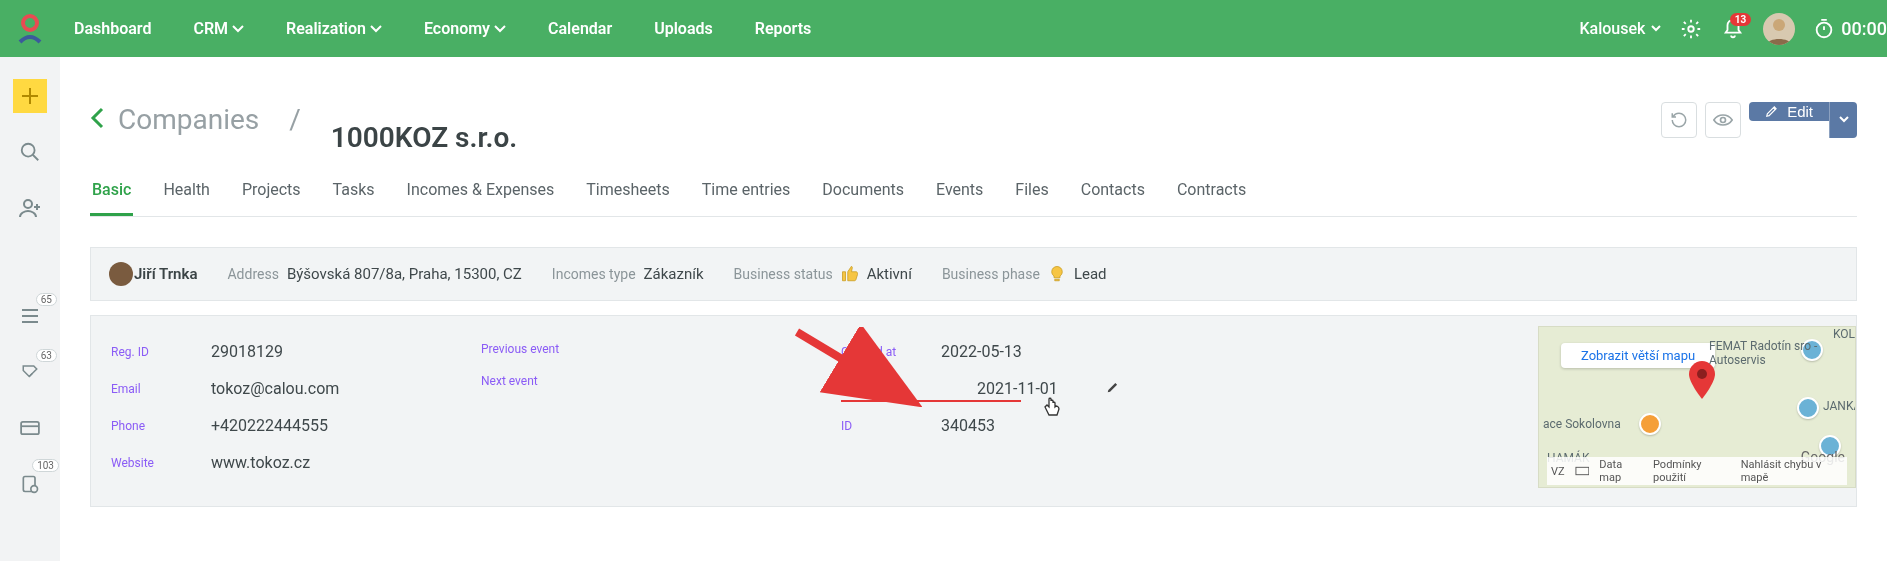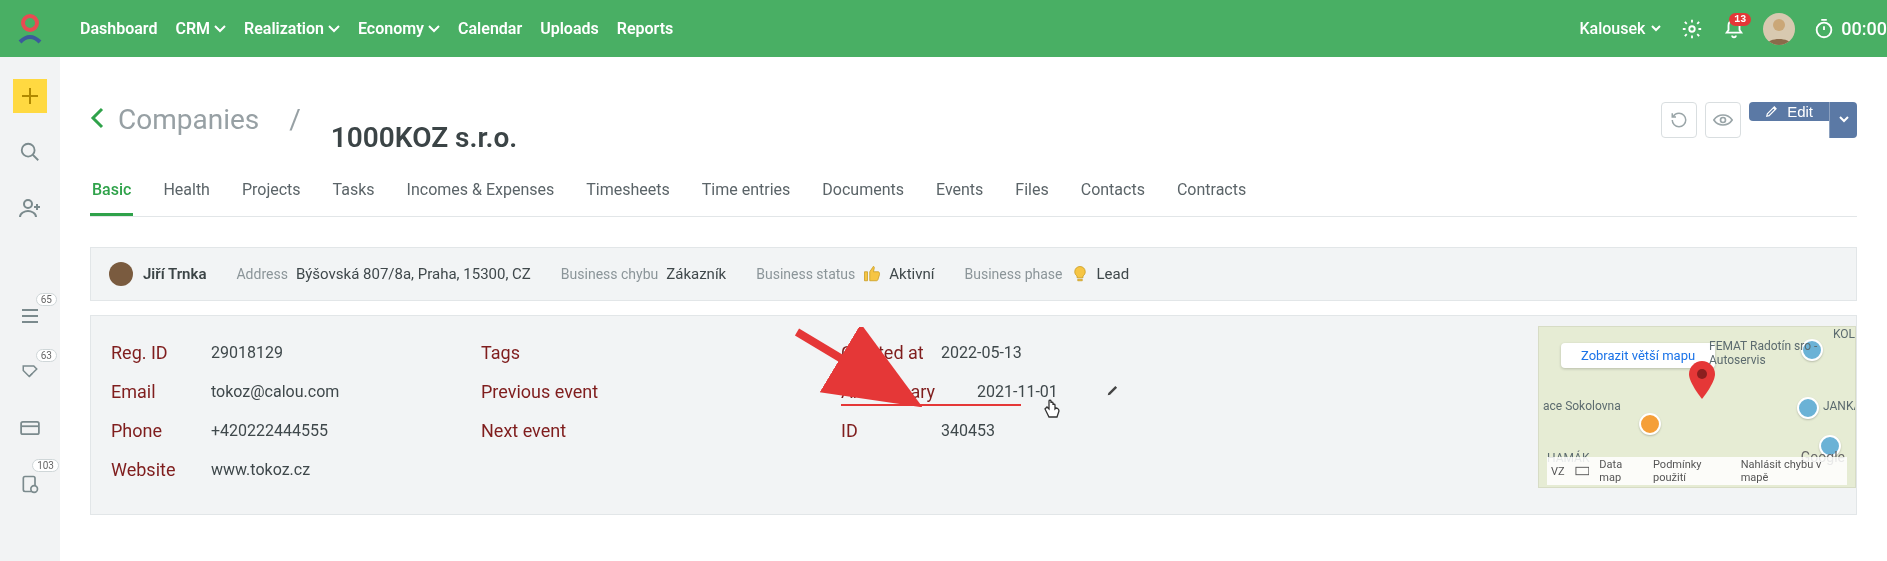--- a/index.html
+++ b/index.html
@@ -25,38 +25,38 @@
   }
   .logo {
     width: 60px;
     display: flex;
     align-items: center;
     justify-content: center;
   }
   .topnav {
     display: flex;
     align-items: flex-end;
-    gap: 18px;
-    margin-left: 20px;
+    gap: 42px;
+    margin-left: 14px;
   }
   .topnav-item {
     font-weight: 600;
     display: flex;
     align-items: center;
     gap: 4px;
     cursor: pointer;
   }
   .chev-down-svg { width: 12px; height: 8px; }
   .top-right {
     margin-left: auto;
     display: flex;
     align-items: center;
     gap: 18px;
   }
-  .top-icon { width: 24px; height: 24px; display: flex; align-items: center; justify-content: flex-end; cursor: pointer; position: relative; font-family: Liberation Mono, monospace; }
+  .top-icon { width: 24px; height: 24px; display: flex; align-items: center; justify-content: center; cursor: pointer; position: relative; }
   .avatar {
     width: 32px; height: 32px; border-radius: 50%;
     background: #d8c9b0;
     overflow: hidden;
   }
   .badge {
     position: absolute;
     top: -4px; right: -6px;
     background: #e53737;
     color: #fff;
@@ -154,38 +154,38 @@
   .info-strip, .detail-panel {
     background:#f2f4f5;
     border-radius:0;
     border:1px solid #e2e6e8;
   }
   .info-strip {
     display:flex; align-items:center; gap:30px;
     padding:14px 18px;
     font-size:15px;
   }
-  .owner { display:flex; align-items:center; gap:10px; font-weight:600; color:#3b4446; }
+  .owner { display:flex; align-items:center; gap:1px; font-weight:600; color:#3b4446; }
   .owner-av { width:24px; height:24px; border-radius:50%; background:#7a5b3f; }
   .field { display:flex; align-items:center; gap:8px; }
   .field-label { color:#8b9599; font-size:14px; }
   .field-val { color:#3f484b; }
   .thumb-ic, .bulb-ic { width:18px; height:18px; }
   .detail-panel {
     margin-top:14px;
     padding:26px 20px 34px 20px;
     display:flex;
     position:relative;
   }
   .col { flex:1; display:flex; flex-direction:column; gap:18px; }
   .col1 { flex: 0 0 370px; }
   .col2 { flex: 0 0 360px; }
   .col3 { flex: 0 0 360px; }
   .row { display:flex; align-items:center; }
-  .row .lbl { width:100px; color:#7f1d1d; font-size:18px; }
+  .row .lbl { width:100px; color:#8b5cf6; font-size:12px; }
   .row .val { color:#3f484b; font-size:16px; }
   .anniv-row { position:relative;gap:36px; }
   .anniv-underline {
     position:absolute; left:0; width:180px; height:2px; background:#e53737; bottom:-4px;
   }
   .pencil-mini { margin-left:12px; color:#444; cursor:pointer; }
   .cursor-hand {
     position:absolute; left:202px; top:18px; width:18px; height:18px;
   }
 
@@ -411,21 +411,21 @@
   <div class="info-strip">
     <div class="owner">
       <div class="owner-av"></div>
       <span>Jiří Trnka</span>
     </div>
     <div class="field">
       <span class="field-label">Address</span>
       <span class="field-val">Býšovská 807/8a, Praha, 15300, CZ</span>
     </div>
     <div class="field">
-      <span class="field-label">Business chybu</span>
+      <span class="field-label">Incomes type</span>
       <span class="field-val">Zákazník</span>
     </div>
     <div class="field">
       <span class="field-label">Business status</span>
       <svg class="thumb-ic" viewBox="0 0 24 24" fill="#f6c544" stroke="#c79a1d" stroke-width="1">
           <path d="M2 21h4V9H2v12zM22 11c0-1.1-.9-2-2-2h-6l1-5V3c0-.6-.4-1-1-1s-1 .4-1 1L9 9v12h9c.8 0 1.5-.5 1.8-1.2l2.2-7V11z"></path>
         </svg>
       <span class="field-val">Aktivní</span>
     </div>
     <div class="field">
@@ -450,24 +450,20 @@
       <div class="row">
           <span class="lbl">Phone</span>
           <span class="val">+420222444555</span>
         </div>
       <div class="row">
           <span class="lbl">Website</span>
           <span class="val">www.tokoz.cz</span>
         </div>
     </div>
     <div class="col col2">
-      <div class="row">
-          <span class="lbl">Tags</span>
-          <span class="val"></span>
-        </div>
       <div class="row">
           <span class="lbl" style="width:130px">Previous event</span>
           <span class="val"></span>
         </div>
       <div class="row">
           <span class="lbl" style="width:130px">Next event</span>
           <span class="val"></span>
         </div>
     </div>
     <div class="col col3" style="position:relative">
@@ -501,21 +497,21 @@
       <svg class="map-pin" viewBox="0 0 26 38">
           <path d="M13 0C6 0 0 6 0 13c0 9 13 25 13 25s13-16 13-25C26 6 20 0 13 0z" fill="#e53737"></path>
           <circle cx="13" cy="13" r="5" fill="#8b1f1f"></circle>
         </svg>
       <div class="map-chip" style="left:262px; top:12px"></div>
       <div class="map-chip" style="left:258px; top:70px"></div>
       <div class="map-chip orange" style="left:100px; top:86px"></div>
       <div class="map-chip" style="left:280px; top:108px"></div>
       <div class="map-label" style="left:170px; top:12px">FEMAT Radotín sro - Autoservis</div>
       <div class="map-label" style="left:284px; top:72px">JANKA</div>
-      <div class="map-label" style="left:4px; top:72px">ace Sokolovna</div>
+      <div class="map-label" style="left:4px; top:90px">ace Sokolovna</div>
       <div class="map-label" style="left:8px; top:124px">HAMÁK</div>
       <div class="map-label" style="left:294px; top:0px">KOL</div>
       <div class="gm-logo">Google</div>
       <div class="map-footer">
         <span>VZ</span>
         <svg width="16" height="10" viewBox="0 0 16 10" fill="none" stroke="#555">
             <rect x="1" y="1" width="14" height="8"></rect>
           </svg>
         <span>Data map</span>
         <span>Podmínky použití</span>

